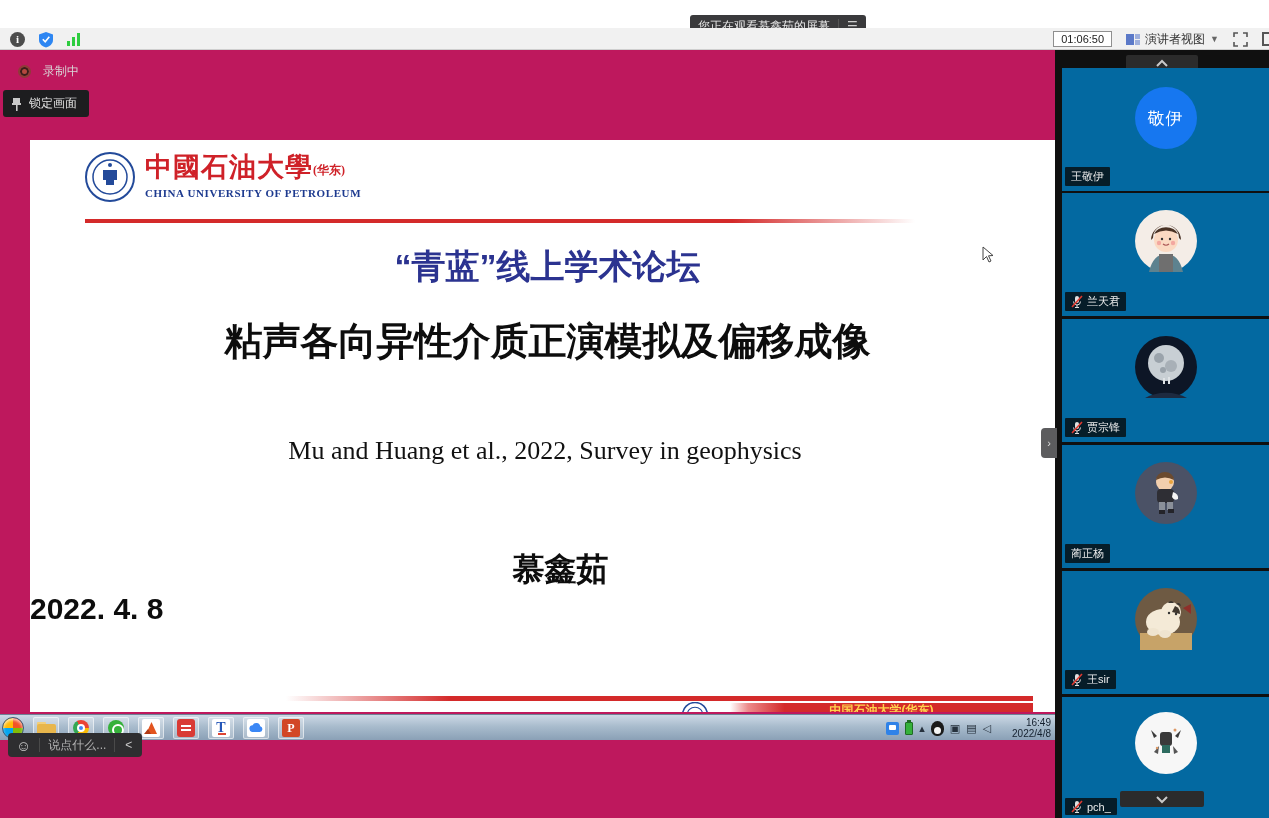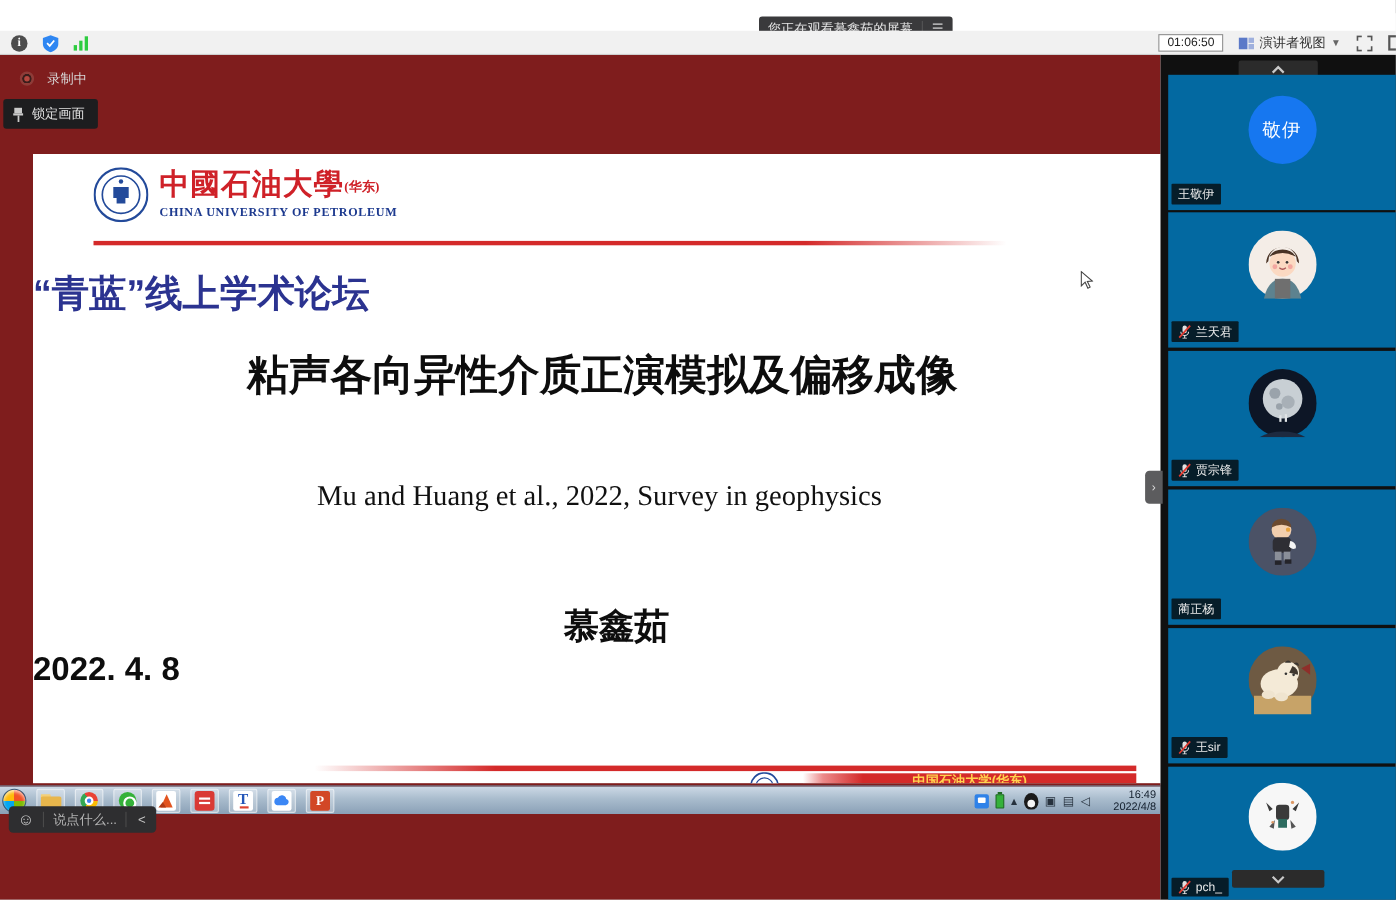--- a/index.html
+++ b/index.html
@@ -20,38 +20,38 @@
     font-family:"Liberation Serif",serif; display:flex; align-items:center; justify-content:center; }
   .signal { display:flex; align-items:flex-end; gap:2px; height:13px; }
   .signal i { display:block; width:3px; background:#2ecc40; }
   .tb-right { position:absolute; right:0; top:0; height:22px; display:flex; align-items:center; gap:14px; padding-right:2px; }
   .timer-box { border:1px solid #8f8f8f; background:#fff; font-size:11px; color:#222; padding:1px 7px; }
   .viewmode { display:flex; align-items:center; gap:5px; font-size:12px; color:#333; cursor:pointer; }
   .caret { font-size:9px; color:#666; }
   .partial-win { width:14px; height:14px; border:2px solid #555; margin-right:-9px; background:#f1f1f1; }
 
   
-  .share { position:absolute; left:0; top:50px; width:1055px; height:768px; background:#7f1d1d; }
+  .share { position:absolute; left:0; top:50px; width:1055px; height:768px; background:#be185d; }
   .recording { position:absolute; left:18px; top:13px; display:flex; align-items:center; gap:12px; }
   .rec-dot { width:13px; height:13px; border-radius:50%; border:2px solid #8e3c38; background:#b5473f; box-shadow:inset 0 0 0 2px #3a1d1b; }
   .rec-label { color:#d8d8d8; font-size:12px; }
   .lock-btn { position:absolute; left:3px; top:40px; background:#1d1d1f; border-radius:3px; color:#e2e2e2; font-size:12px;
     display:flex; align-items:center; gap:7px; padding:5px 12px 5px 8px; cursor:pointer; }
 
   
   .slide { position:absolute; left:0; top:90px; width:1055px; height:572px; background:#fff; overflow:hidden;margin-left:30px; }
   .logo-row { position:absolute; left:55px; top:12px; display:flex; align-items:flex-start; gap:10px; }
   .seal { width:50px; height:50px; }
   .logo-text .cn { color:#cf2128; font-size:27px; font-weight:bold; font-family:"Liberation Serif","DejaVu Serif",serif;
     letter-spacing:1px; line-height:30px; }
   .logo-text .branch { font-size:12px; vertical-align:2px; letter-spacing:0; }
   .logo-text .en { color:#1d3a8f; font-size:11px; font-weight:bold; font-family:"Liberation Serif",serif; letter-spacing:0.6px; margin-top:2px; }
   .red-line-top { position:absolute; left:55px; top:79px; width:830px; height:4px;
     background:linear-gradient(to right,#d42a2a 0%,#d42a2a 78%,rgba(212,42,42,0) 100%); }
-  .forum-title { position:absolute; left:0; top:104px; width:1035px; color:#2b3390; font-size:34px; font-weight:bold; }
+  .forum-title { position:absolute; left:0; top:104px; width:1035px; text-align:center; color:#2b3390; font-size:34px; font-weight:bold; }
   .main-title { position:absolute; left:0; top:176px; width:1035px; text-align:center; color:#0d0d0d; font-size:38px; font-weight:bold; }
   .citation { position:absolute; left:0; top:296px; width:1030px; text-align:center; color:#111;
     font-size:26px; font-family:"Liberation Serif","DejaVu Serif",serif; }
   .author { position:absolute; left:0; top:408px; width:1035px; text-align:center; color:#0d0d0d; font-size:32px; font-weight:bold;padding-left:26px; }
   .slide-date { position:absolute; left:0; top:452px; width:1035px; text-align:left; color:#0d0d0d; font-size:30px; font-weight:bold; }
   .red-line-bottom { position:absolute; left:256px; top:556px; width:747px; height:5px;
     background:linear-gradient(to right,rgba(212,42,42,0) 0%,#d42a2a 22%,#d42a2a 100%); }
   .footer-seal { position:absolute; left:652px; top:562px; width:26px; height:26px; }
   .footer-banner { position:absolute; left:700px; top:563px; width:303px; height:9px; overflow:hidden;
     background:linear-gradient(to right,#ffffff 0%,#ec8a8a 6%,#d42a2a 18%,#d42a2a 100%); }

